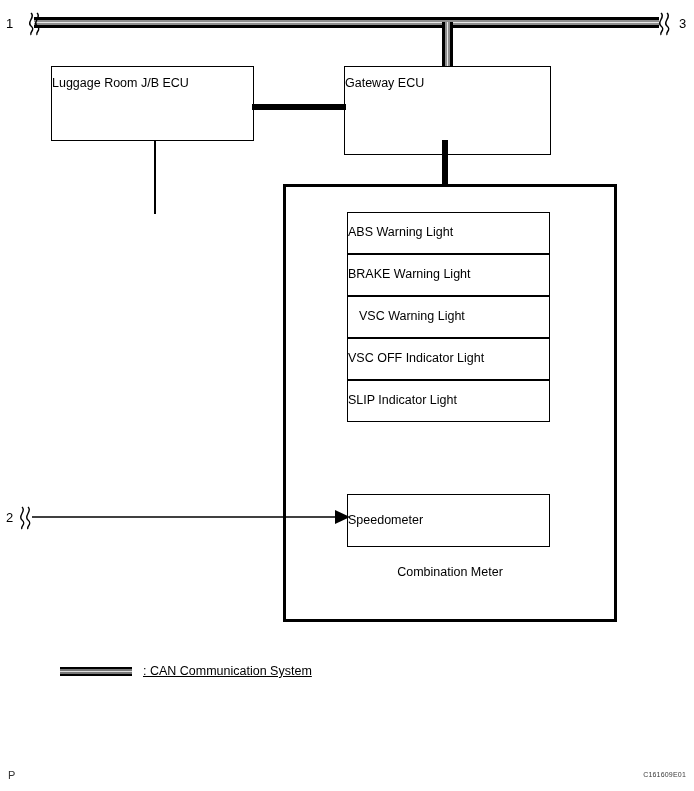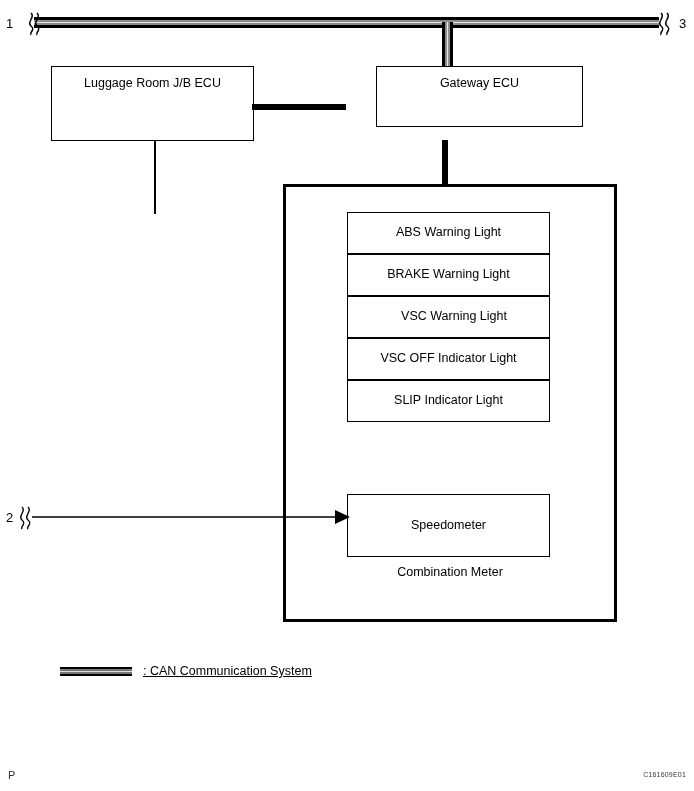--- a/index.html
+++ b/index.html
@@ -23,21 +23,21 @@
   .abs { position: absolute; }
 
   
   .box {
     position: absolute;
     box-sizing: border-box;
     background: #ffffff;
     border: 1.6px solid #000000;
     display: flex;
     align-items: center;
-    justify-content: center;
+    justify-content: flex-start;
     text-align: center;
     font-size: 12.5px;
     line-height: 1.25;
   }
   .box.label-top {
     align-items: flex-start;
     padding-top: 9px;
   }
   
   .box.container {
@@ -151,21 +151,21 @@
     </svg>
   </div>
   <div class="ref-num" style="left:679px; top:17px;">3</div>
 
   <div class="can-v" style="left:442px; top:22px; height:46px;"></div>
 
   <div class="box label-top" style="left:51px; top:66px; width:203px; height:75px;">
     <span>Luggage Room J/B ECU</span>
   </div>
 
-  <div class="box label-top" style="left:344px; top:66px; width:207px; height:61px;margin-left:32px;">
+  <div class="box label-top" style="left:344px; top:66px; width:207px; height:89px;">
     <span>Gateway ECU</span>
   </div>
 
   <div class="bean-h" style="left:252px; top:104px; width:94px;"></div>
 
   <div class="wire-v" style="left:154px; top:140px; height:74px;"></div>
 
 
   <div class="bean-v" style="left:442px; top:140px; height:45px;"></div>
 
@@ -180,21 +180,21 @@
   <div class="box" style="left:347px; top:296px; width:203px; height:42px;padding-left:11px;">
     <span>VSC Warning Light</span>
   </div>
   <div class="box" style="left:347px; top:338px; width:203px; height:42px;">
     <span>VSC OFF Indicator Light</span>
   </div>
   <div class="box" style="left:347px; top:380px; width:203px; height:42px;">
     <span>SLIP Indicator Light</span>
   </div>
 
-  <div class="box" style="left:347px; top:494px; width:203px; height:63px;">
+  <div class="box" style="left:347px; top:494px; width:203px; height:53px;">
     <span>Speedometer</span>
   </div>
 
   <div class="abs" style="left:283px; top:565px; width:334px; text-align:center; font-size:12.5px;">Combination Meter</div>
 
   <div class="abs" style="left:18px; top:506px;">
     <svg class="glyph" width="16" height="24" viewBox="0 0 16 24">
       <path d="M4 1 C9 5, -1 10, 4 14 C9 18, 2 20, 4 23" fill="none" stroke="#000" stroke-width="1.4"></path>
       <path d="M10 1 C15 5, 5 10, 10 14 C15 18, 8 20, 10 23" fill="none" stroke="#000" stroke-width="1.4"></path>
     </svg>

